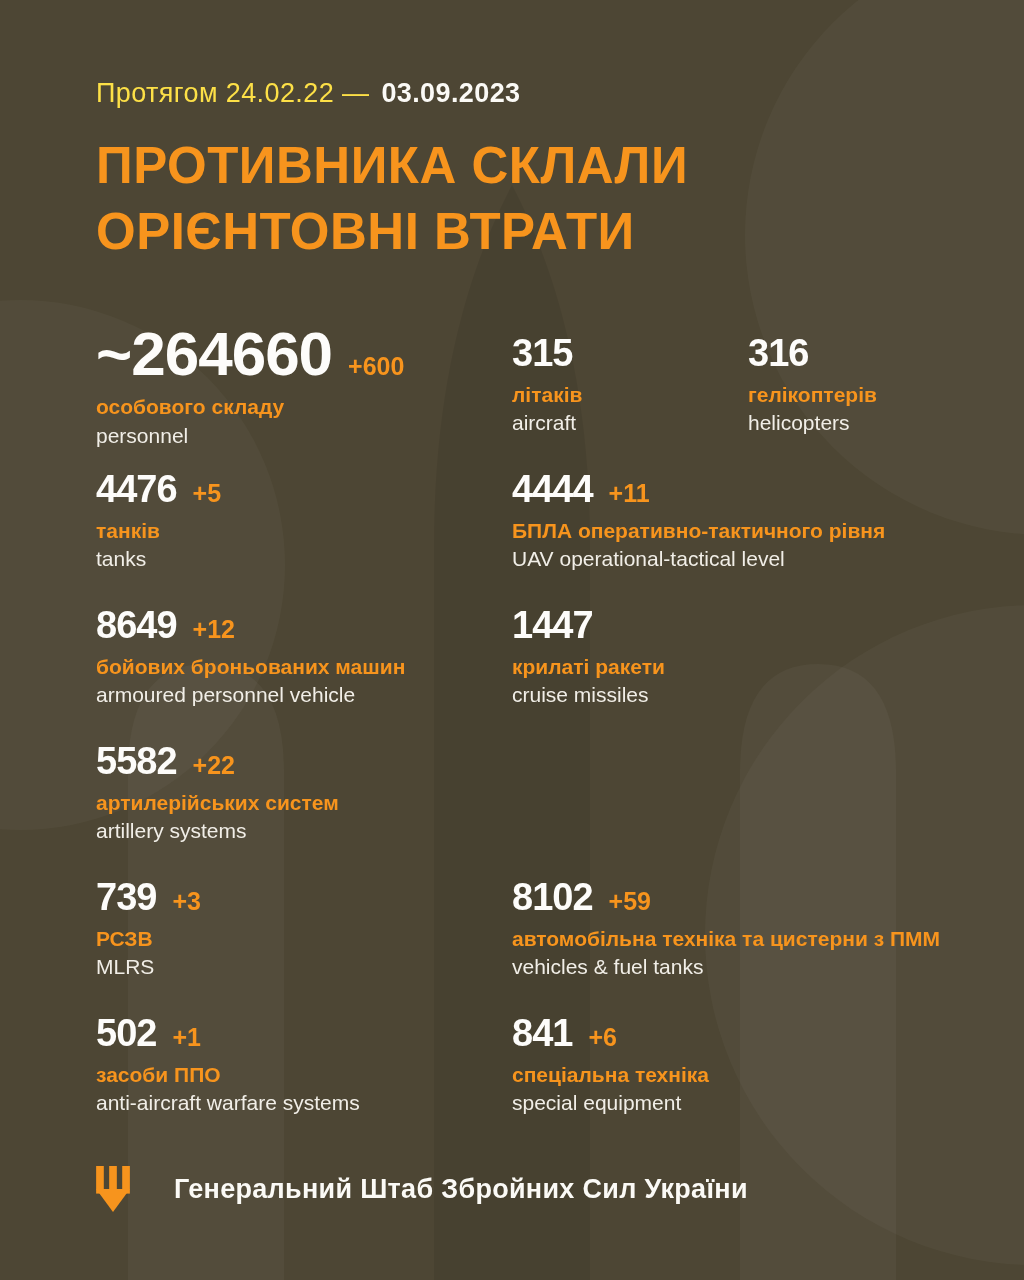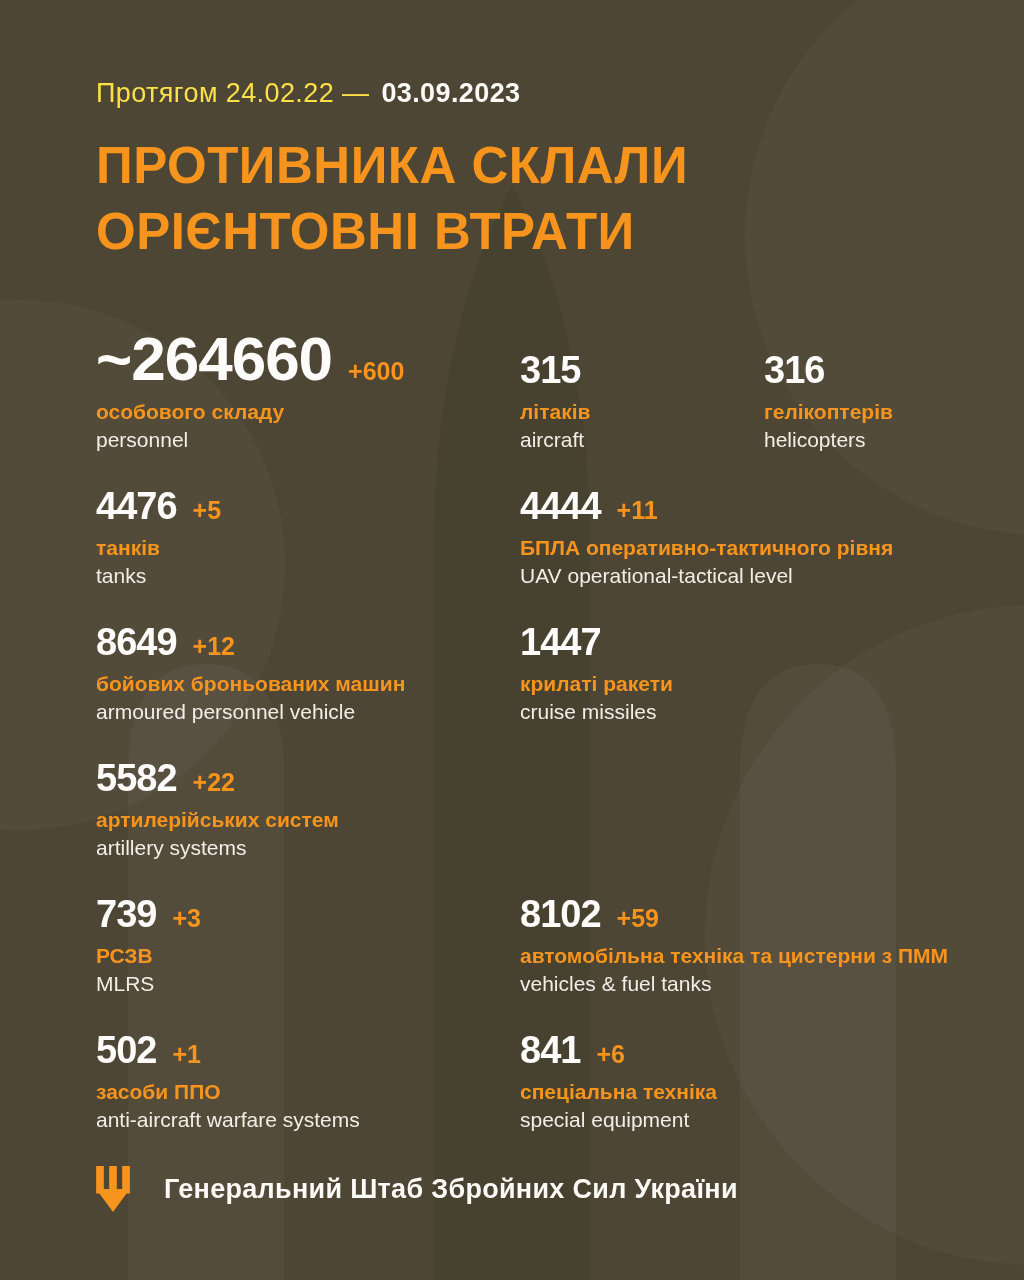--- a/index.html
+++ b/index.html
@@ -13,33 +13,33 @@
   .watermark{position:absolute;inset:0;z-index:0;pointer-events:none;}
   .content{position:absolute;inset:0;padding:78px 40px 0 96px;z-index:1;}
 
   .period{font-size:27px;letter-spacing:.4px;display:flex;gap:12px;align-items:baseline;}
   .period-prefix{color:#fde047;font-weight:500;}
   .period-date{color:#fbfaf6;font-weight:700;}
 
   .title{margin-top:24px;color:#f7941d;font-weight:700;font-size:51px;line-height:66px;letter-spacing:.5px;}
 
   .stats{margin-top:52px;}
-  .stat-row{display:flex;align-items:flex-end;height:136px;gap:8px;}
+  .stat-row{display:flex;align-items:center;height:136px;}
   .c1{width:416px;flex:none;}
   .c2{width:236px;flex:none;}
   .cflex{flex:1;min-width:0;}
 
   .num-row{display:flex;align-items:baseline;gap:16px;}
   .value{font-size:38px;font-weight:700;color:#fdfcfa;line-height:1.02;letter-spacing:-1px;}
   .value.big{font-size:62px;}
   .delta{font-size:25px;font-weight:700;color:#f7941d;letter-spacing:0;}
   .label-uk{margin-top:9px;font-size:21px;font-weight:700;color:#f7941d;line-height:1.22;}
   .label-en{margin-top:3px;font-size:21px;color:#f1eee7;line-height:1.22;}
 
-  .footer{position:absolute;left:96px;top:1166px;display:flex;align-items:center;gap:34px;z-index:1;}
+  .footer{position:absolute;left:96px;top:1166px;display:flex;align-items:center;gap:44px;z-index:1;}
   .footer-text{font-size:27px;font-weight:700;color:#fbfaf6;letter-spacing:.3px;}
 </style>
 </head>
 <body>
 
 <svg class="watermark" width="1024" height="1280" viewBox="0 0 1024 1280" aria-hidden="true">
   <path d="M512 185 C550 258 590 372 590 545 L590 1280 L434 1280 L434 545 C434 372 474 258 512 185 Z" fill="#000000" opacity="0.07"></path>
   <path d="M128 1280 L128 772 Q128 664 206 664 Q284 664 284 772 L284 1280 Z" fill="#ffffff" opacity="0.035"></path>
   <path d="M740 1280 L740 772 Q740 664 818 664 Q896 664 896 772 L896 1280 Z" fill="#ffffff" opacity="0.035"></path>
   <circle cx="1035" cy="935" r="330" fill="#ffffff" opacity="0.03"></circle>

